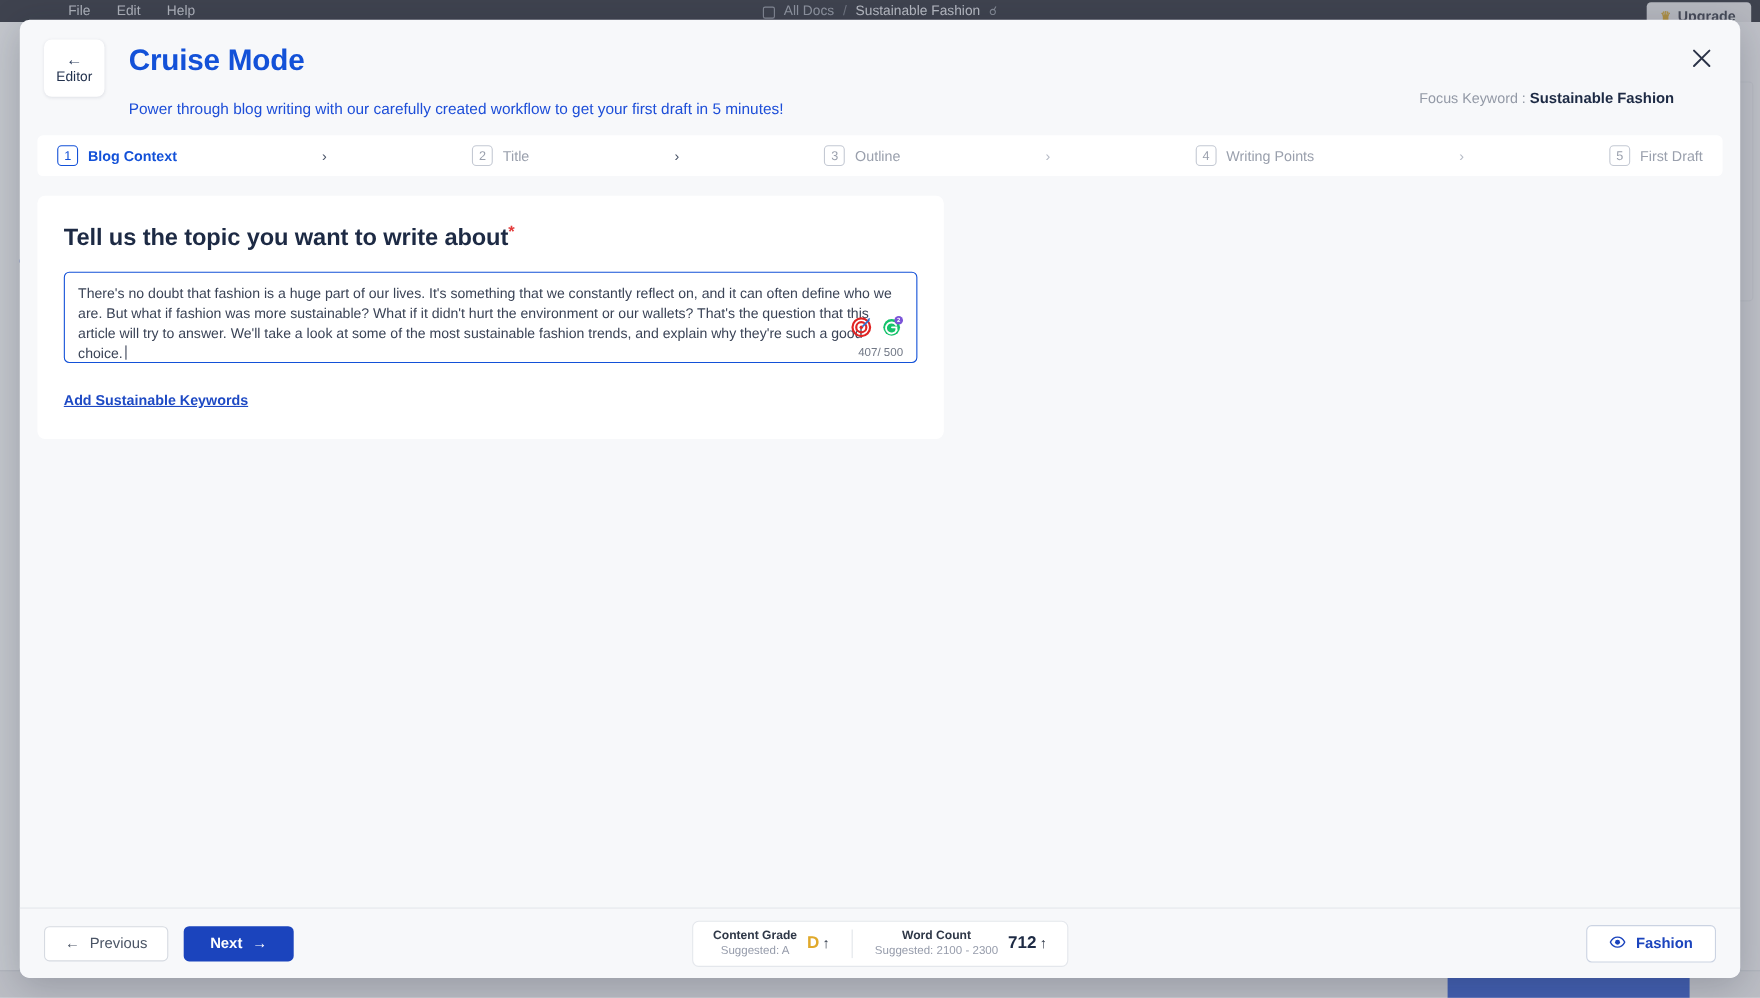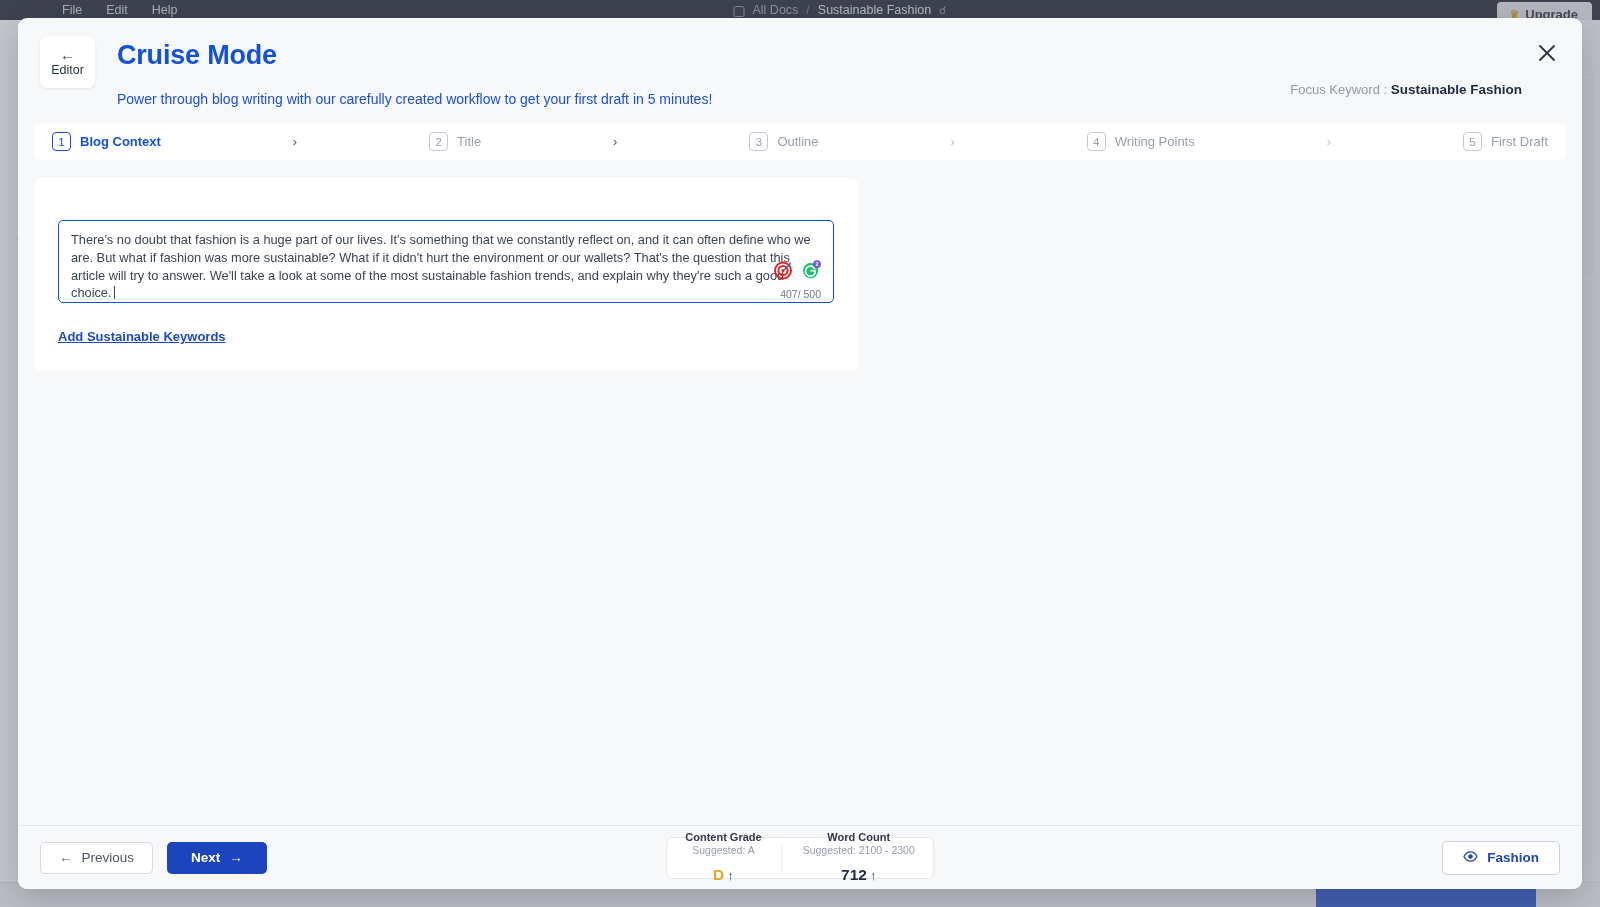--- a/index.html
+++ b/index.html
@@ -19,21 +19,21 @@
     position: absolute; top: 0; left: 0; right: 0; height: 20px;
     background: #222733;
     display: flex; align-items: center;
     color: #b9bdc7; font-size: 12.5px;
   }
   .bg-menu { display: flex; gap: 24px; margin-left: 62px; }
   .bg-menu span { color: #c8ccd4; }
   #bg-breadcrumb {
     position: absolute; left: 50%; transform: translateX(-50%);
     display: flex; align-items: center; gap: 8px;
-    color: #9aa0ac; font-size: 12.5px; white-space: nowrap; margin-left: 40px;
+    color: #9aa0ac; font-size: 12.5px; white-space: nowrap;
   }
   #bg-breadcrumb .doc-name { color: #d7dae1; }
   #bg-breadcrumb .sep { color: #6d737f; }
   .bc-icon { display: inline-block; width: 11px; height: 11px; border: 1.3px solid #8a909c; border-radius: 2px; position: relative; top: 1px;}
   .share-icon { font-size: 11px; color: #8a909c; }
   #bg-upgrade {
     position: absolute; right: 8px; top: 2px;
     background: #d6d8dd; color: #2c3140;
     font-size: 13px; font-weight: bold;
     border-radius: 4px; padding: 5px 14px 7px 12px;
@@ -225,21 +225,21 @@
     position: absolute; right: 22px;
     background: #fff; border: 1px solid #cbd3e2; color: #1b44bd;
     font-weight: bold; padding: 0 20px; height: 34px;
   }
   #metrics {
     position: absolute; left: 50%; transform: translateX(-50%);
     background: #fff; border: 1px solid #e4e7ec; border-radius: 6px;
     height: 42px; display: flex; align-items: center;
     padding: 0 18px;
   }
-  .metric { display: flex; align-items: center; gap: 9px; flex-direction: column; }
+  .metric { display: flex; align-items: center; gap: 9px; }
   .metric .txt { text-align: center; }
   .metric .m-label { font-size: 11px; color: #2f3848; font-weight: bold; line-height: 13px; }
   .metric .m-sugg { font-size: 10.5px; color: #969cab; line-height: 13px; }
   .metric .m-val {
     font-size: 15.5px; font-weight: bold; color: #1d2a44;
     display: flex; align-items: center; gap: 3px;
   }
   .metric .m-val.grade { color: #e0a92b; }
   .m-div { width: 1px; height: 26px; background: #e2e5ea; margin: 0 20px; }
   .up { font-size: 13px; color: #2f3848; }
@@ -348,20 +348,23 @@
     </div>
     <span class="step-sep dim">›</span>
     <div class="step">
       <span class="num">5</span>
       <span class="lbl">First Draft</span>
     </div>
   </div>
 
   <div id="modal-body">
     <div id="content-card">
+      <div id="card-heading">
+        <span>Tell us the topic you want to write about</span><span class="req">*</span>
+      </div>
 
       <div id="textarea-wrap">
         <div id="textarea-text"><span>There's no doubt that fashion is a huge part of our lives. It's something that we constantly reflect on, and it can often define who we are. But what if fashion was more sustainable? What if it didn't hurt the environment or our wallets? That's the question that this article will try to answer. We'll take a look at some of the most sustainable fashion trends, and explain why they're such a good choice.</span><span id="caret"></span></div>
 
         <div id="ta-icons">
           <span class="ta-icon">
             <svg width="20" height="20" viewBox="0 0 20 20">
               <circle cx="10" cy="10.5" r="8" fill="none" stroke="#e02424" stroke-width="2"></circle>
               <circle cx="10" cy="10.5" r="4.6" fill="none" stroke="#e02424" stroke-width="2"></circle>
               <circle cx="10" cy="10.5" r="1.6" fill="#e02424"></circle>

